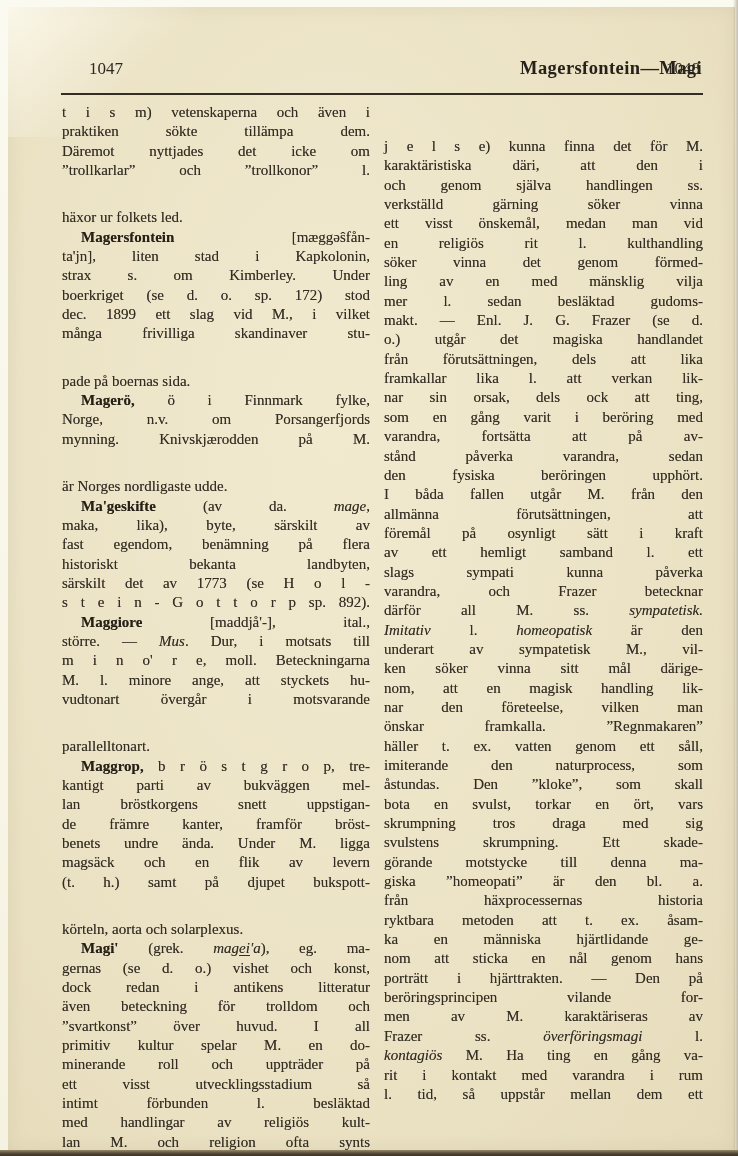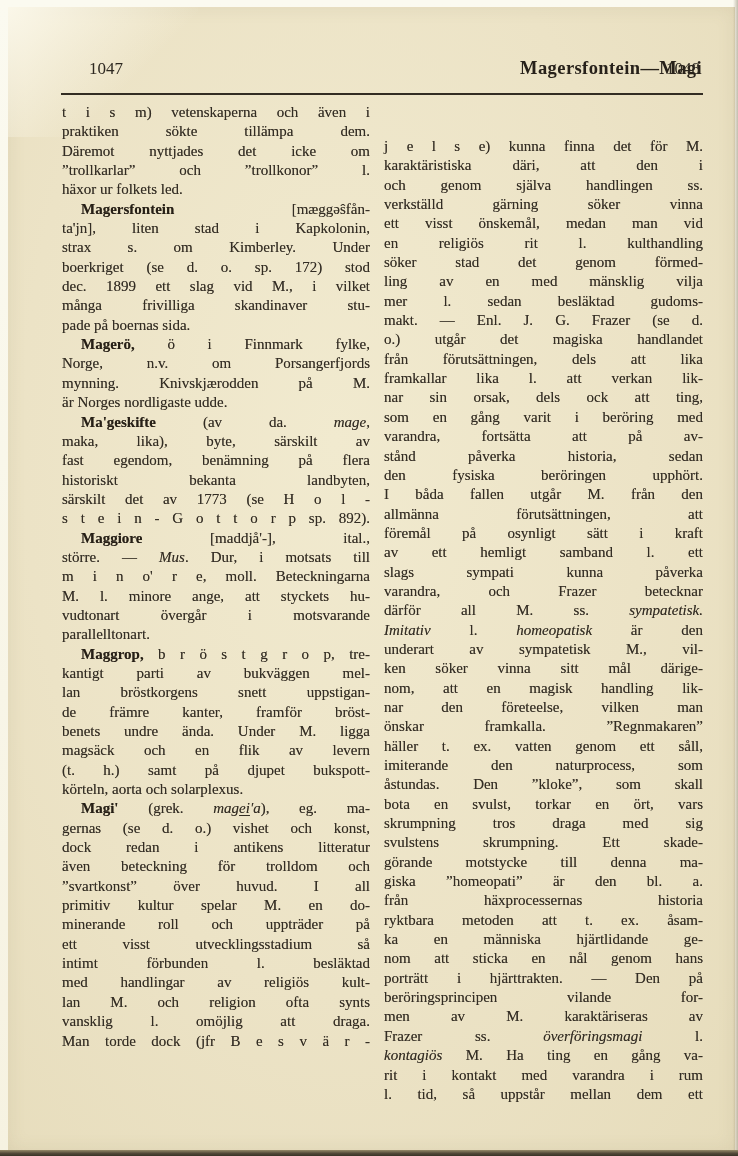--- a/index.html
+++ b/index.html
@@ -57,21 +57,21 @@
     font-size:15px;
     text-shadow:0 0 .45px rgba(56,48,36,.55);
   }
   .col{width:308px;}
   .col.right{width:319px;margin-top:34px;}
   .line{
     height:19.35px;line-height:19.35px;
     text-align:justify;text-align-last:justify;
     overflow:visible;
   }
-  .line.nj{text-align-last:left;}
+  .line.nj{text-align-last:left;margin-top:28px;}
   .line.ind{text-indent:19px;}
   .line .b{font-weight:700;color:#261f16;}
   .line .i{font-style:italic;}
   .line .iu{font-style:italic;text-decoration:underline;text-underline-offset:2px;}
 </style>
 </head>
 <body>
 
 <div class="scan">
   <div class="page">
@@ -137,31 +137,31 @@
           <div class="line"><span>vansklig l. omöjlig att draga.</span></div>
           <div class="line"><span>Man torde dock (jfr B e s v ä r -</span></div>
         </div>
       <div class="col right" id="col-right">
           <div class="line"><span>j e l s e) kunna finna det för M.</span></div>
           <div class="line"><span>karaktäristiska däri, att den i</span></div>
           <div class="line"><span>och genom själva handlingen ss.</span></div>
           <div class="line"><span>verkställd gärning söker vinna</span></div>
           <div class="line"><span>ett visst önskemål, medan man vid</span></div>
           <div class="line"><span>en religiös rit l. kulthandling</span></div>
-          <div class="line"><span>söker stad det genom förmed-</span></div>
+          <div class="line"><span>söker vinna det genom förmed-</span></div>
           <div class="line"><span>ling av en med mänsklig vilja</span></div>
           <div class="line"><span>mer l. sedan besläktad gudoms-</span></div>
           <div class="line"><span>makt. — Enl. J. G. Frazer (se d.</span></div>
           <div class="line"><span>o.) utgår det magiska handlandet</span></div>
           <div class="line"><span>från förutsättningen, dels att lika</span></div>
           <div class="line"><span>framkallar lika l. att verkan lik-</span></div>
           <div class="line"><span>nar sin orsak, dels ock att ting,</span></div>
           <div class="line"><span>som en gång varit i beröring med</span></div>
           <div class="line"><span>varandra, fortsätta att på av-</span></div>
-          <div class="line"><span>stånd påverka historia, sedan</span></div>
+          <div class="line"><span>stånd påverka varandra, sedan</span></div>
           <div class="line"><span>den fysiska beröringen upphört.</span></div>
           <div class="line"><span>I båda fallen utgår M. från den</span></div>
           <div class="line"><span>allmänna förutsättningen, att</span></div>
           <div class="line"><span>föremål på osynligt sätt i kraft</span></div>
           <div class="line"><span>av ett hemligt samband l. ett</span></div>
           <div class="line"><span>slags sympati kunna påverka</span></div>
           <div class="line"><span>varandra, och Frazer betecknar</span></div>
           <div class="line"><span>därför all M. ss. </span><span class="i">sympatetisk.</span></div>
           <div class="line"><span class="i">Imitativ</span><span> l. </span><span class="i">homeopatisk</span><span> är den</span></div>
           <div class="line"><span>underart av sympatetisk M., vil-</span></div>

